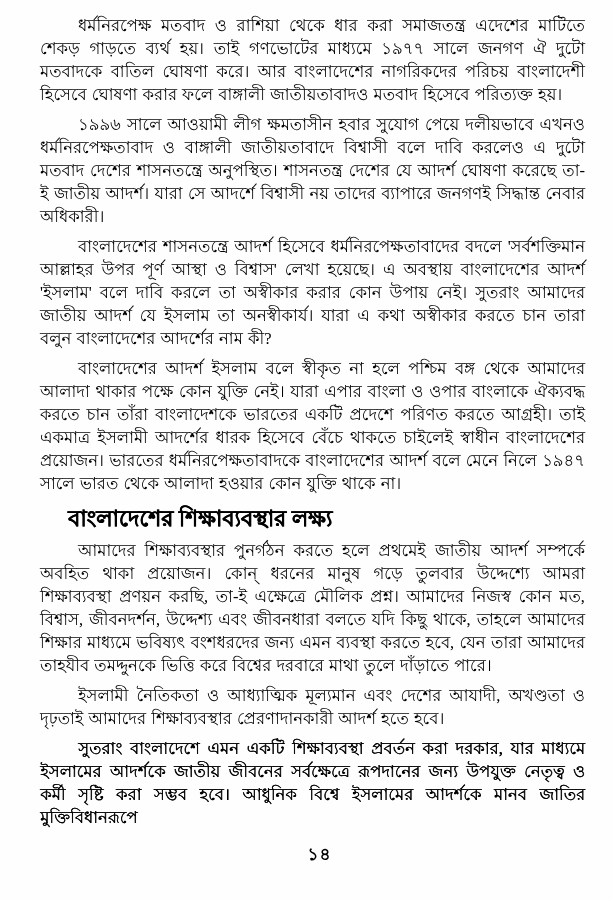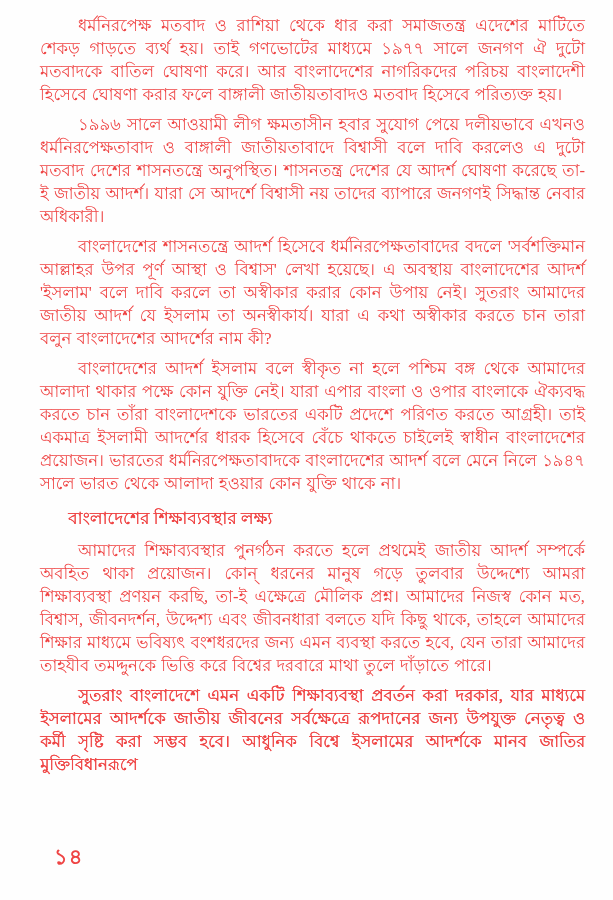--- a/index.html
+++ b/index.html
@@ -6,21 +6,21 @@
     margin: 0;
     padding: 0;
     background: #ffffff;
   }
   .page {
     position: relative;
     width: 613px;
     height: 900px;
     margin: 0 auto;
     background: #fefefe;
-    color: #ef4444;
+    color: #000000;
     font-family: "Liberation Serif", "DejaVu Serif", serif;
     overflow: hidden;
   }
   .content {
     position: absolute;
     top: 14px;
     left: 40px;
     right: 28px;
   }
   .para {
@@ -29,35 +29,35 @@
     text-align: justify;
     text-indent: 38px;
     margin: 0 0 7px 0;
     word-spacing: 1px;
   }
   .para.emphatic {
     
     text-shadow: 0.4px 0 0 currentColor;
   }
   .section-heading {
-    font-size: 17px;
-    font-weight: normal;
+    font-size: 22px;
+    font-weight: bold;
     margin: 12px 0 8px 28px;
     line-height: 24px;
     text-shadow: 0.3px 0 0 currentColor;
   }
   .footer {
     position: absolute;
     top: 841px;
     left: 40px;
     right: 28px;
     display: flex;
-    justify-content: space-between;
+    justify-content: center;
     align-items: baseline;
-    font-size: 21px;
+    font-size: 17px;
     font-weight: bold;
   }
   .page-number {
     margin-left: 14px;
     letter-spacing: 1px;
   }
   .footer-title {
     text-shadow: 0.3px 0 0 currentColor;
   }
 </style>
@@ -73,20 +73,21 @@
 
     <p class="para">বাংলাদেশের শাসনতন্ত্রে আদর্শ হিসেবে ধর্মনিরপেক্ষতাবাদের বদলে 'সর্বশক্তিমান আল্লাহর উপর পূর্ণ আস্থা ও বিশ্বাস' লেখা হয়েছে। এ অবস্থায় বাংলাদেশের আদর্শ 'ইসলাম' বলে দাবি করলে তা অস্বীকার করার কোন উপায় নেই। সুতরাং আমাদের জাতীয় আদর্শ যে ইসলাম তা অনস্বীকার্য। যারা এ কথা অস্বীকার করতে চান তারা বলুন বাংলাদেশের আদর্শের নাম কী?</p>
 
     <p class="para">বাংলাদেশের আদর্শ ইসলাম বলে স্বীকৃত না হলে পশ্চিম বঙ্গ থেকে আমাদের আলাদা থাকার পক্ষে কোন যুক্তি নেই। যারা এপার বাংলা ও ওপার বাংলাকে ঐক্যবদ্ধ করতে চান তাঁরা বাংলাদেশকে ভারতের একটি প্রদেশে পরিণত করতে আগ্রহী। তাই একমাত্র ইসলামী আদর্শের ধারক হিসেবে বেঁচে থাকতে চাইলেই স্বাধীন বাংলাদেশের প্রয়োজন। ভারতের ধর্মনিরপেক্ষতাবাদকে বাংলাদেশের আদর্শ বলে মেনে নিলে ১৯৪৭ সালে ভারত থেকে আলাদা হওয়ার কোন যুক্তি থাকে না।</p>
 
     <h2 class="section-heading">বাংলাদেশের শিক্ষাব্যবস্থার লক্ষ্য</h2>
 
     <p class="para">আমাদের শিক্ষাব্যবস্থার পুনর্গঠন করতে হলে প্রথমেই জাতীয় আদর্শ সম্পর্কে অবহিত থাকা প্রয়োজন। কোন্ ধরনের মানুষ গড়ে তুলবার উদ্দেশ্যে আমরা শিক্ষাব্যবস্থা প্রণয়ন করছি, তা-ই এক্ষেত্রে মৌলিক প্রশ্ন। আমাদের নিজস্ব কোন মত, বিশ্বাস, জীবনদর্শন, উদ্দেশ্য এবং জীবনধারা বলতে যদি কিছু থাকে, তাহলে আমাদের শিক্ষার মাধ্যমে ভবিষ্যৎ বংশধরদের জন্য এমন ব্যবস্থা করতে হবে, যেন তারা আমাদের তাহযীব তমদ্দুনকে ভিত্তি করে বিশ্বের দরবারে মাথা তুলে দাঁড়াতে পারে।</p>
 
 
+    <p class="para">ইসলামী নৈতিকতা ও আধ্যাত্মিক মূল্যমান এবং দেশের আযাদী, অখণ্ডতা ও দৃঢ়তাই আমাদের শিক্ষাব্যবস্থার প্রেরণাদানকারী আদর্শ হতে হবে।</p>
 
     <p class="para emphatic">সুতরাং বাংলাদেশে এমন একটি শিক্ষাব্যবস্থা প্রবর্তন করা দরকার, যার মাধ্যমে ইসলামের আদর্শকে জাতীয় জীবনের সর্বক্ষেত্রে রূপদানের জন্য উপযুক্ত নেতৃত্ব ও কর্মী সৃষ্টি করা সম্ভব হবে। আধুনিক বিশ্বে ইসলামের আদর্শকে মানব জাতির মুক্তিবিধানরূপে</p>
 
   </div>
 
   <div class="footer">
     <span class="page-number">১৪</span>
   </div>
 </div>
 

